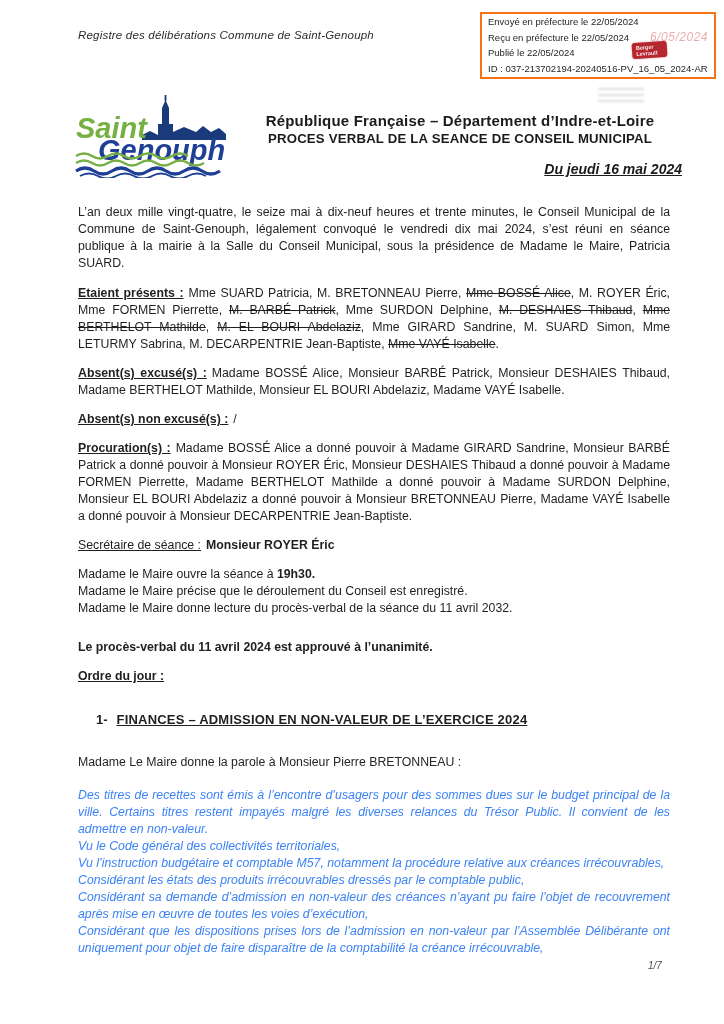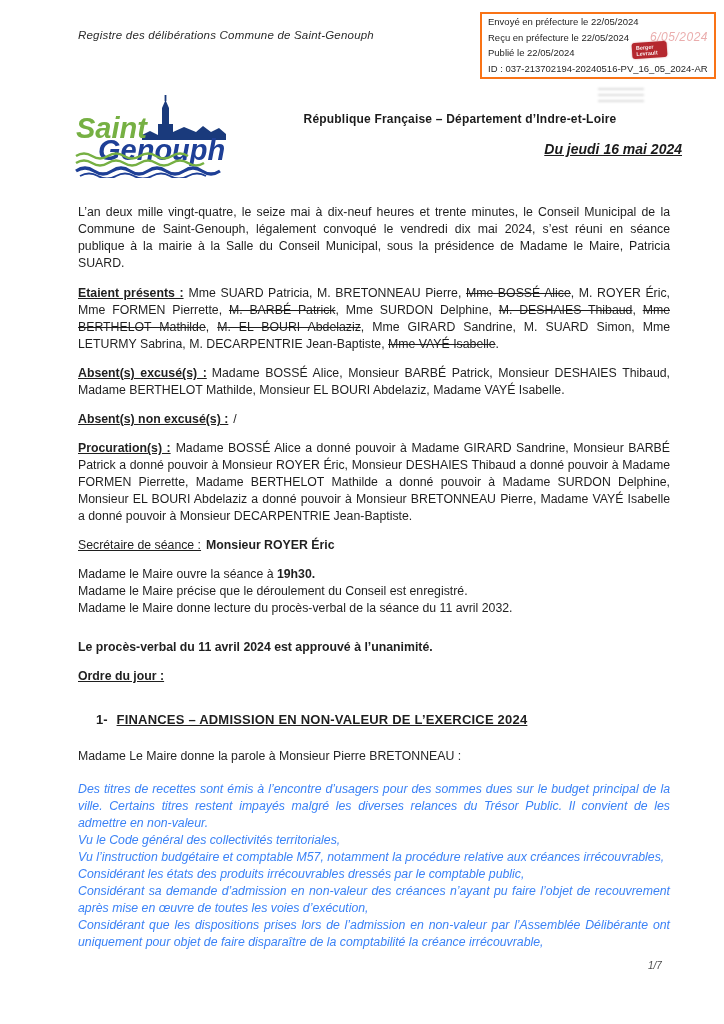--- a/index.html
+++ b/index.html
@@ -34,36 +34,36 @@
   
   .smudge{
     position:absolute;left:598px;top:88px;width:46px;height:16px;
     background:repeating-linear-gradient(180deg,rgba(120,120,120,0.25) 0 2px,transparent 2px 6px);
     filter:blur(1px);
   }
   
   .logo{position:absolute;left:74px;top:94px;width:162px;height:84px;}
   
   .header-block{position:absolute;left:238px;top:112px;width:444px;color:#1b1b1b;}
-  .header-line1{font-weight:bold;font-size:12px;text-align:center;letter-spacing:0.2px;white-space:nowrap;}
+  .header-line1{font-weight:bold;font-size:15px;text-align:center;letter-spacing:0.2px;white-space:nowrap;}
   .header-line2{font-weight:bold;font-size:13.2px;text-align:center;margin-top:2px;letter-spacing:0.2px;white-space:nowrap;}
   .header-line3{font-weight:bold;font-style:italic;text-decoration:underline;font-size:14px;text-align:right;margin-top:15px;}
   
   .content{
     position:absolute;left:78px;top:204px;width:592px;
     font-size:12.3px;line-height:17px;text-align:justify;color:#1f1f1f;
   }
   .para{margin:0 0 12px 0;}
   .label-u{text-decoration:underline;font-weight:600;margin-right:5px;}
   .label-plain{text-decoration:underline;margin-right:5px;}
   .strike{text-decoration:line-through;}
   .bold{font-weight:bold;}
   .mt-lg{margin-top:22px;}
   .agenda{font-weight:bold;text-decoration:underline;margin:0 0 0 0;}
-  .section-heading{margin:26px 0 20px 18px;font-size:13px;font-weight:bold;text-align:left;}
+  .section-heading{margin:26px 0 26px 18px;font-size:13px;font-weight:bold;text-align:left;}
   .section-heading .num{margin-right:9px;}
   .section-heading .title{text-decoration:underline;letter-spacing:0.2px;}
   .italic-intro{margin:0 0 16px 0;color:#262626;}
   .italic-body{font-style:italic;color:#3b82f6;}
   .italic-body div{margin:0;}
   
   .footer-page{position:absolute;left:648px;top:960px;font-size:10px;font-style:italic;color:#4a4a4a;}
 </style>
 </head>
 <body>
@@ -94,20 +94,21 @@
       <text x="24" y="66" font-size="29" font-weight="bold" font-style="italic" fill="#1e3f96">Genouph</text>
       <path fill="none" stroke-width="2.4" d="M2,62 q8,-5 16,0 t16,0 t16,0 t16,0 t16,0 t16,0 t16,0" stroke="#76b043"></path>
       <path fill="none" stroke-width="2.4" d="M2,69 q8,-5 16,0 t16,0 t16,0 t16,0 t16,0 t16,0 t16,0 t16,0" stroke="#76b043"></path>
       <path fill="none" stroke-width="3.2" d="M2,77 q9,-6 18,0 t18,0 t18,0 t18,0 t18,0 t18,0 t18,0 t18,0" stroke="#1e3f96"></path>
       <path fill="none" stroke-width="1.8" d="M6,82 q9,-5 18,0 t18,0 t18,0 t18,0 t18,0 t18,0 t18,0" stroke="#1e3f96"></path>
     </svg>
   </div>
 
   <div class="header-block">
     <div class="header-line1">République Française – Département d’Indre-et-Loire</div>
+    <div class="header-line2">PROCES VERBAL DE LA SEANCE DE CONSEIL MUNICIPAL</div>
     <div class="header-line3">Du jeudi 16 mai 2024</div>
   </div>
 
   <div class="content">
 
     <p class="para" style="margin-bottom:13px;">
       <span>L’an deux mille vingt-quatre, le seize mai à dix-neuf heures et trente minutes, le Conseil Municipal de la Commune de Saint-Genouph, légalement convoqué le vendredi dix mai 2024, s’est réuni en séance publique à la mairie à la Salle du Conseil Municipal, sous la présidence de Madame le Maire, Patricia SUARD.</span>
     </p>
 
     <p class="para">

